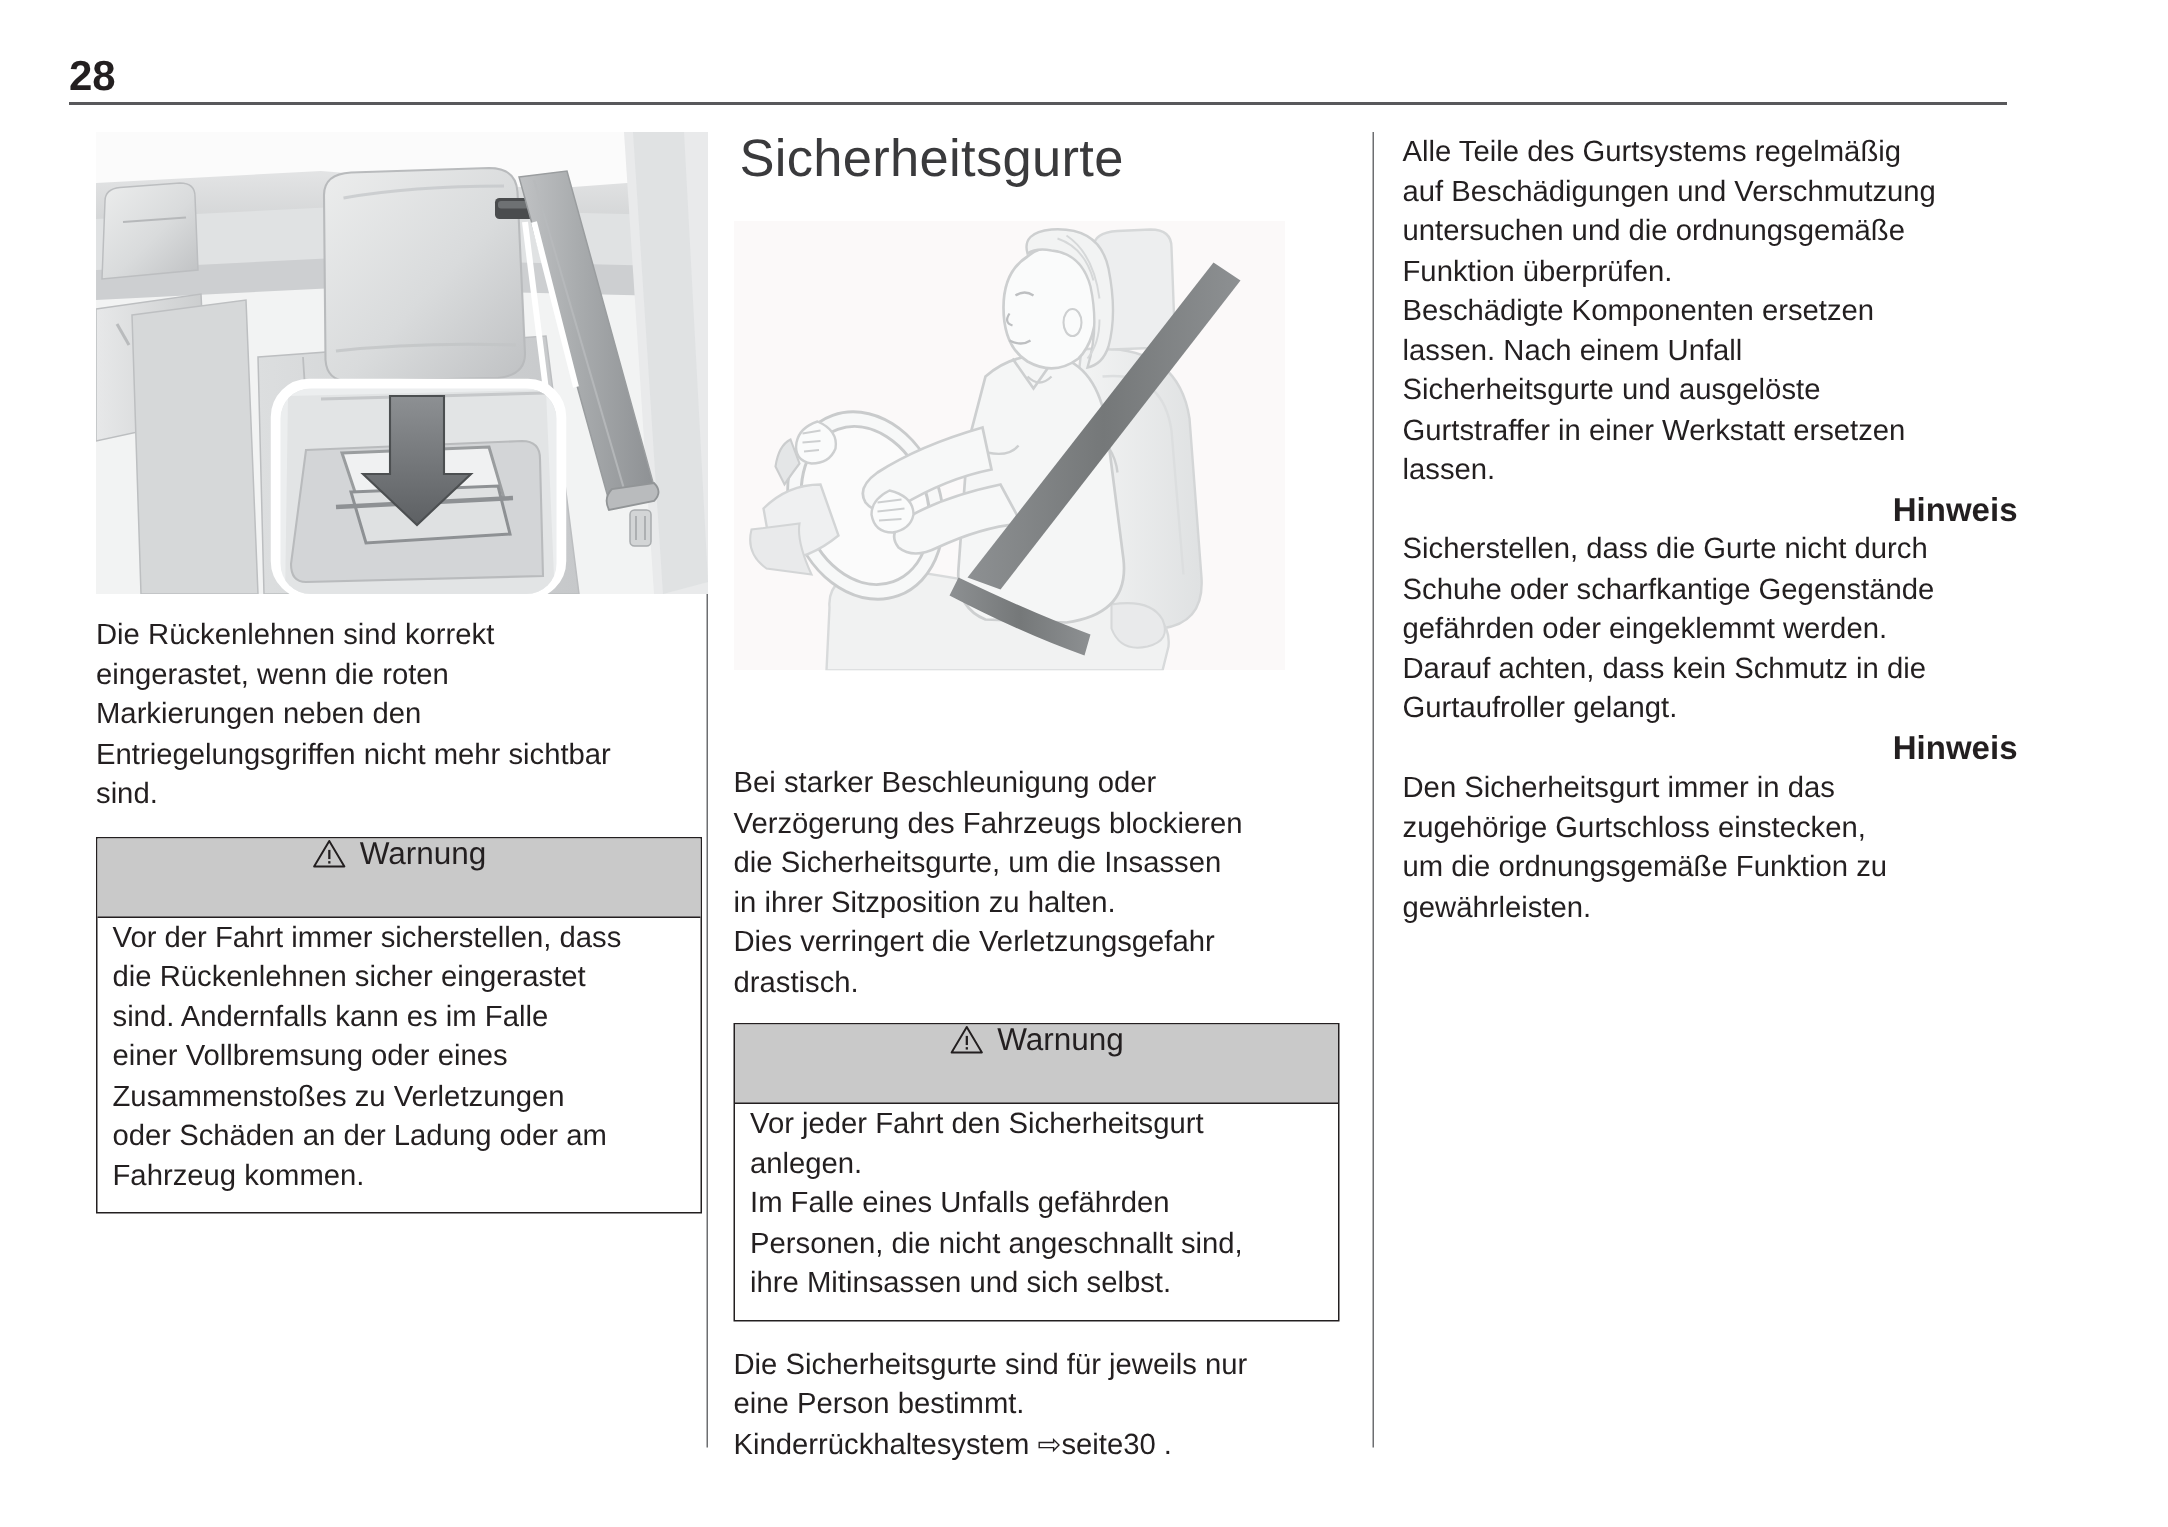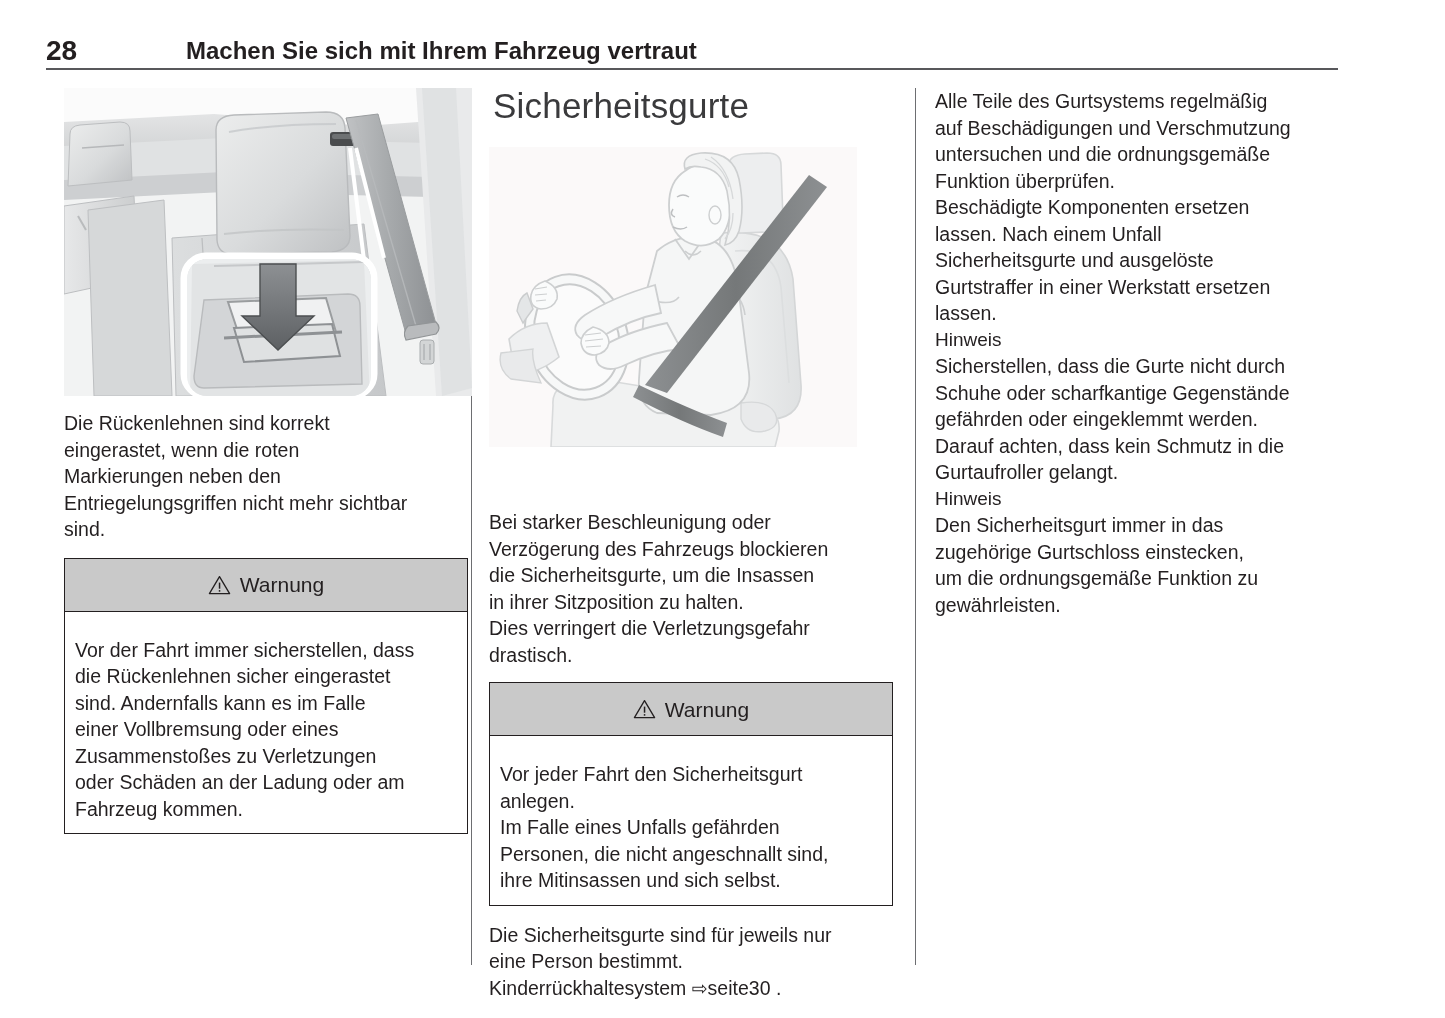--- a/index.html
+++ b/index.html
@@ -82,71 +82,70 @@
   .section-heading {
     font-size: 35px;
     line-height: 36px;
     font-weight: 400;
     color: #3a3a3c;
     letter-spacing: 0.2px;
     margin: 0 0 0 4px;
   }
 
   .note-label {
-    font-size: 19px;
+    font-size: 22px;
     line-height: 26.5px;
-    font-weight: 400;
+    font-weight: 700;
     display: block;
+    text-align: right;
   }
 
   
   .figure {
     position: relative;
     overflow: hidden;
   }
   .figure svg { display: block; }
 
   
   .warning-box {
     border: 1px solid #231f20;
     box-sizing: border-box;
     background: #ffffff;
   }
   .warning-head {
     background: #c9c9c9;
     border-bottom: 1px solid #231f20;
     height: 52px;
     display: flex;
-    align-items: center;
     justify-content: center;
     gap: 9px;
   }
   .warning-title {
     font-size: 21px;
     font-weight: 400;
     color: #231f20;
     line-height: 1;
   }
   .warning-body {
-    padding: 25px 10px 11px 10px;
+    padding: 0 10px 11px 10px;
     font-size: 19.5px;
     line-height: 26.5px;
   }
   .warning-body .ln { display: block; white-space: pre; }
 
   .tri-icon { display: block; }
 
   .xref-arrow { font-size: 19px; }
 </style>
 </head>
 <body>
 
 <div class="page-header">
   <div class="page-number">28</div>
-  <div class="chapter-title">Machen Sie sich mit Ihrem Fahrzeug vertraut</div>
 </div>
 <div class="header-rule"></div>
 
 <div class="col-divider left-div"></div>
 <div class="col-divider right-div"></div>
 
 <div class="column col-1">
 
   <div class="figure" style="width:408px;height:308px;">
     <svg width="408" height="308" viewBox="0 0 408 308" xmlns="http://www.w3.org/2000/svg" aria-hidden="true">

